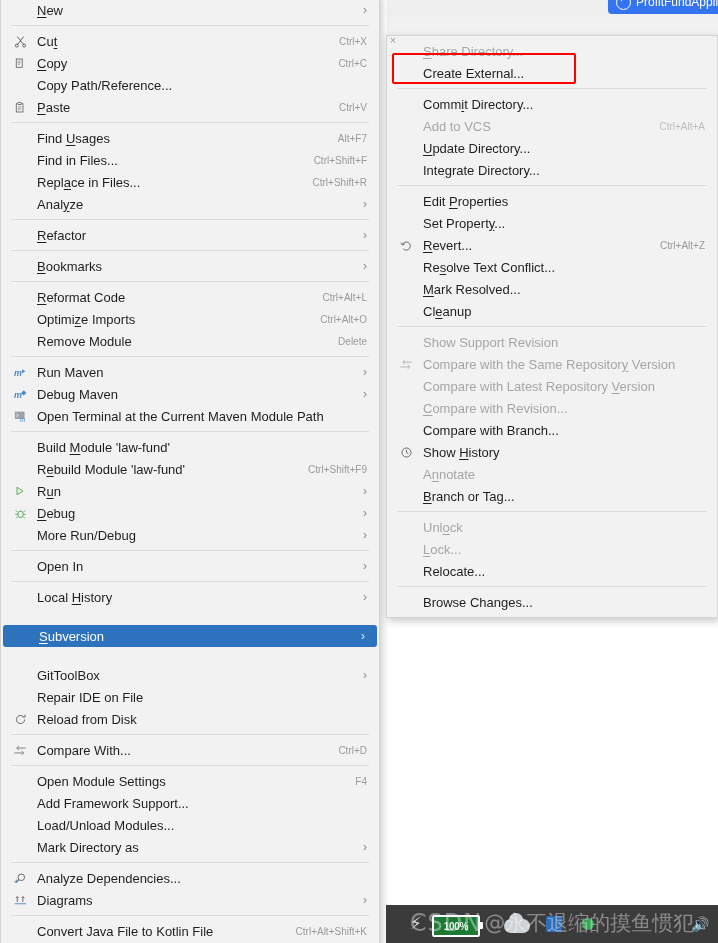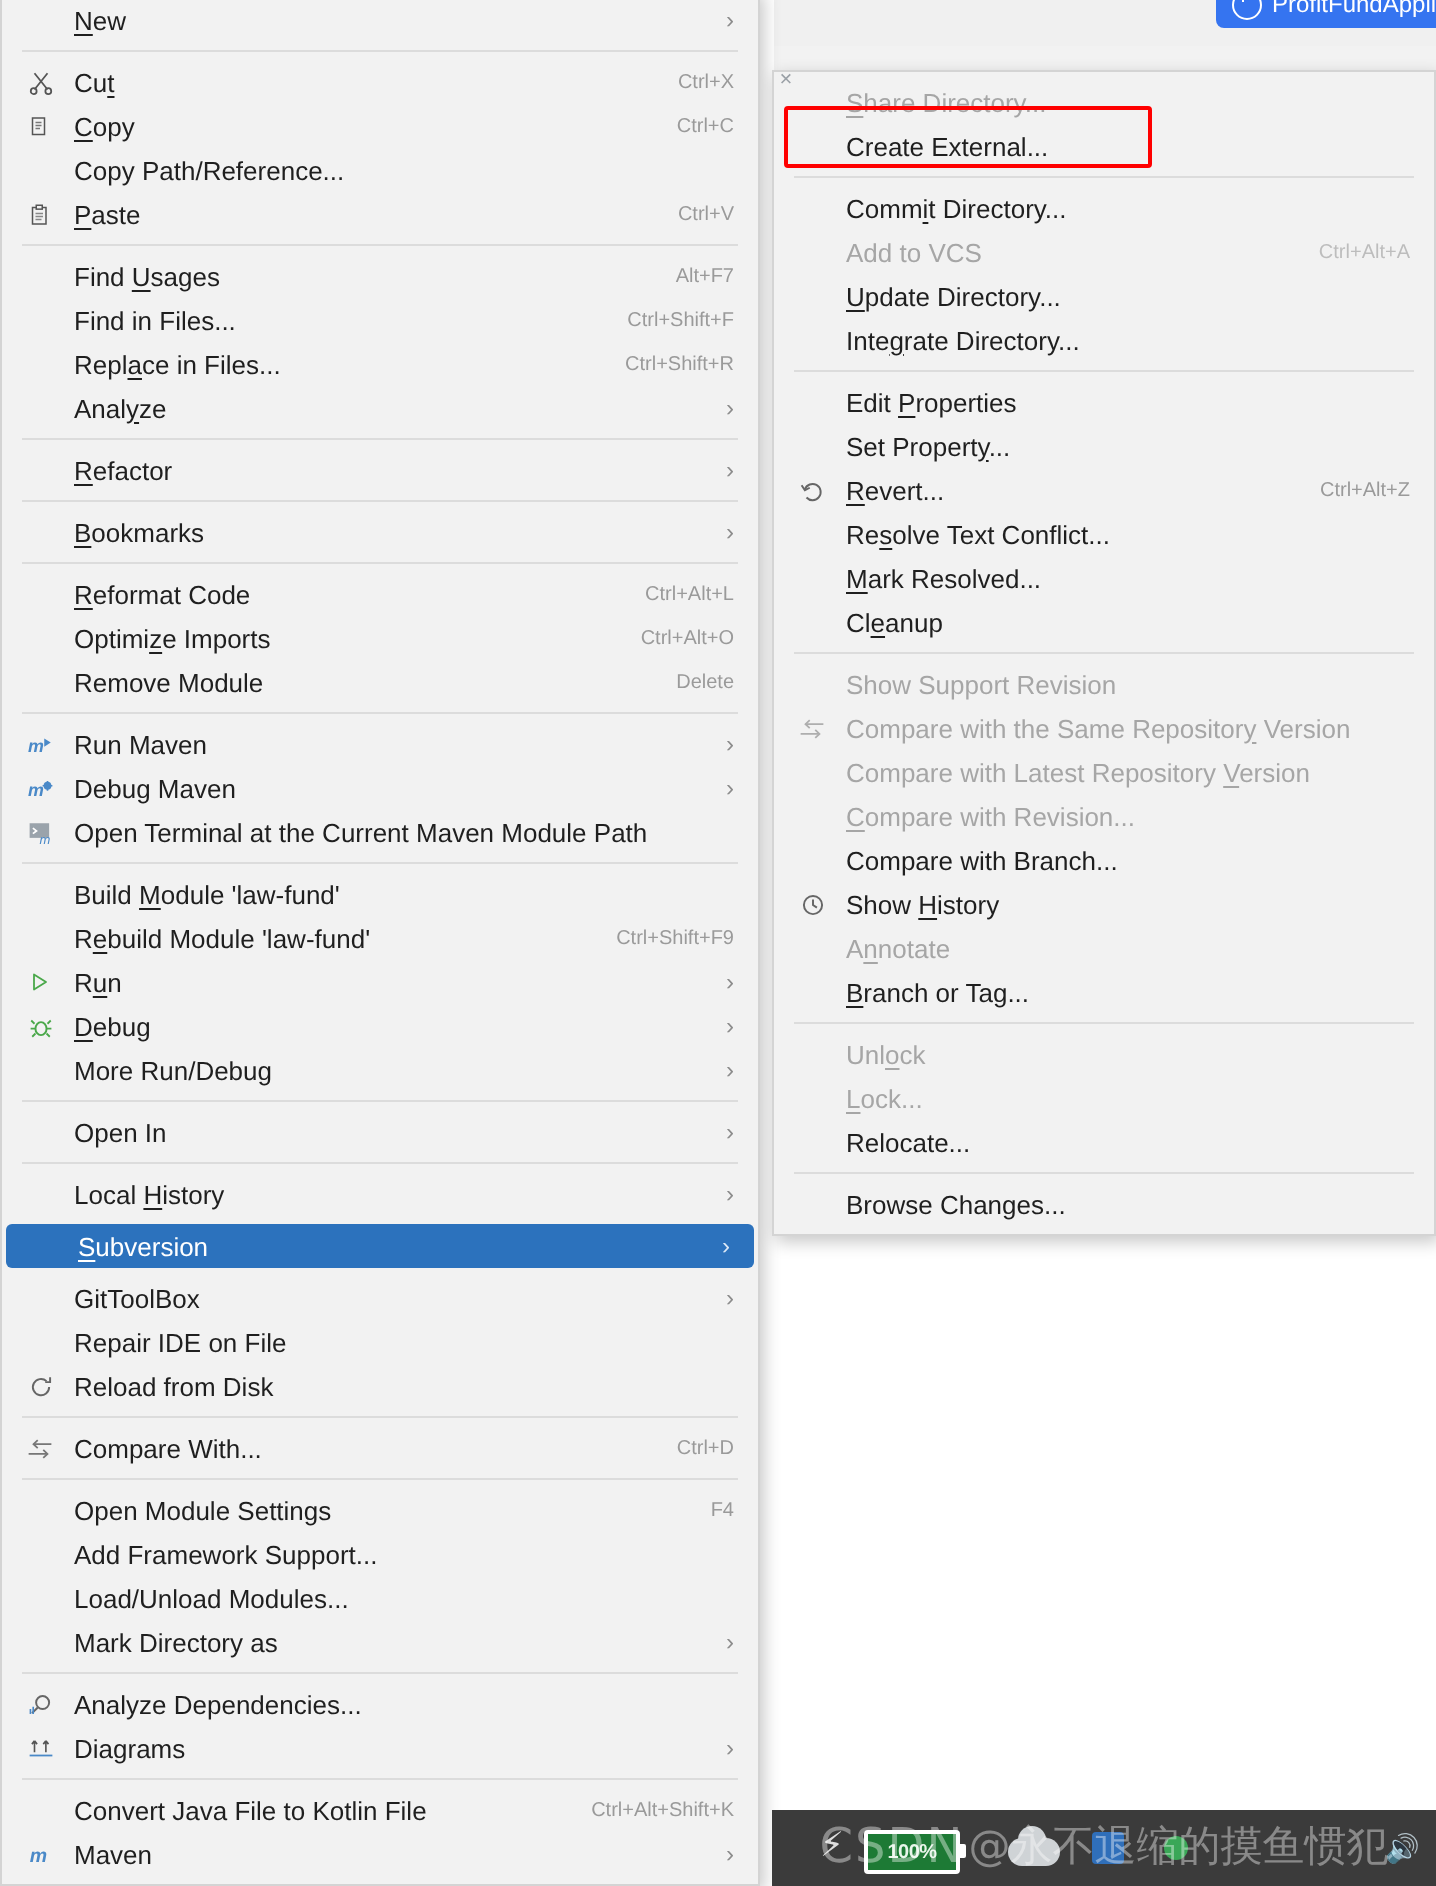--- a/index.html
+++ b/index.html
@@ -64,21 +64,21 @@
   }
   .mi .acc{
     font-size:10px;color:#9a9a9a;padding-left:20px;
   }
   .mi .arrow{
     font-size:12px;color:#8c8c8c;width:10px;text-align:right;margin-left:14px;
   }
   .mi.disabled .lbl{color:#a6a6a6;}
   .mi.disabled .acc{color:#bdbdbd;}
   .mi.disabled .ico{color:#bdbdbd;opacity:.55;}
-  .mi.selected{background:#2c72bd;border-radius:3px;margin:4px 2px;}
+  .mi.selected{background:#2c72bd;border-radius:3px;margin:17px 2px;}
   .mi.selected .lbl{color:#ffffff;}
   .mi.selected .arrow{color:#dce9f7;}
   .sep{height:1px;background:#dcdcdc;margin:4px 10px;}
   .u{text-decoration:underline;text-underline-offset:2px;}
   .ico svg{display:block;}
 
   
   #red-annotation{
     position:absolute;left:392px;top:53px;width:180px;height:27px;
     border:2.5px solid #ff0000;border-radius:2px;pointer-events:none;z-index:40;

